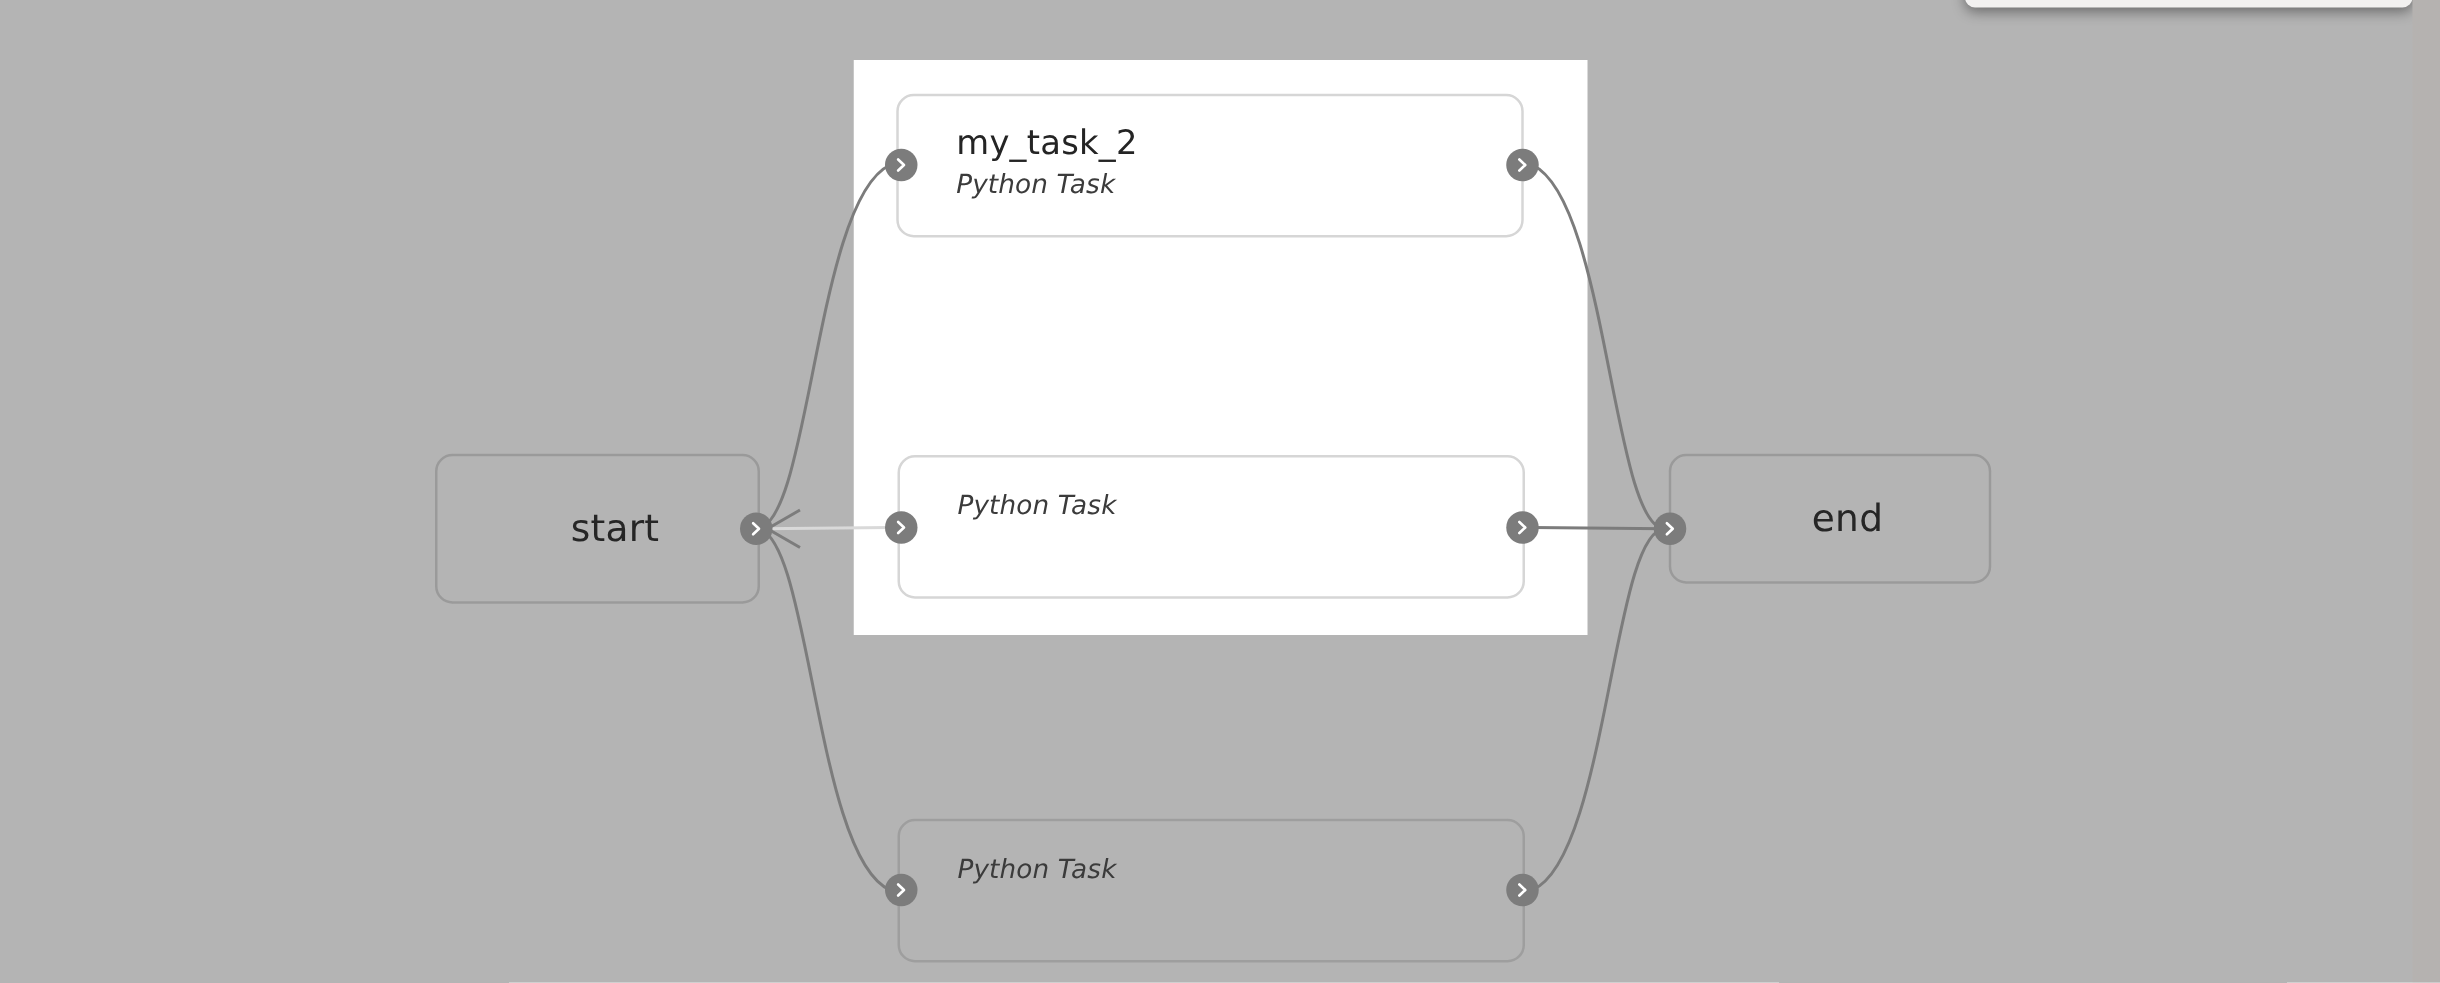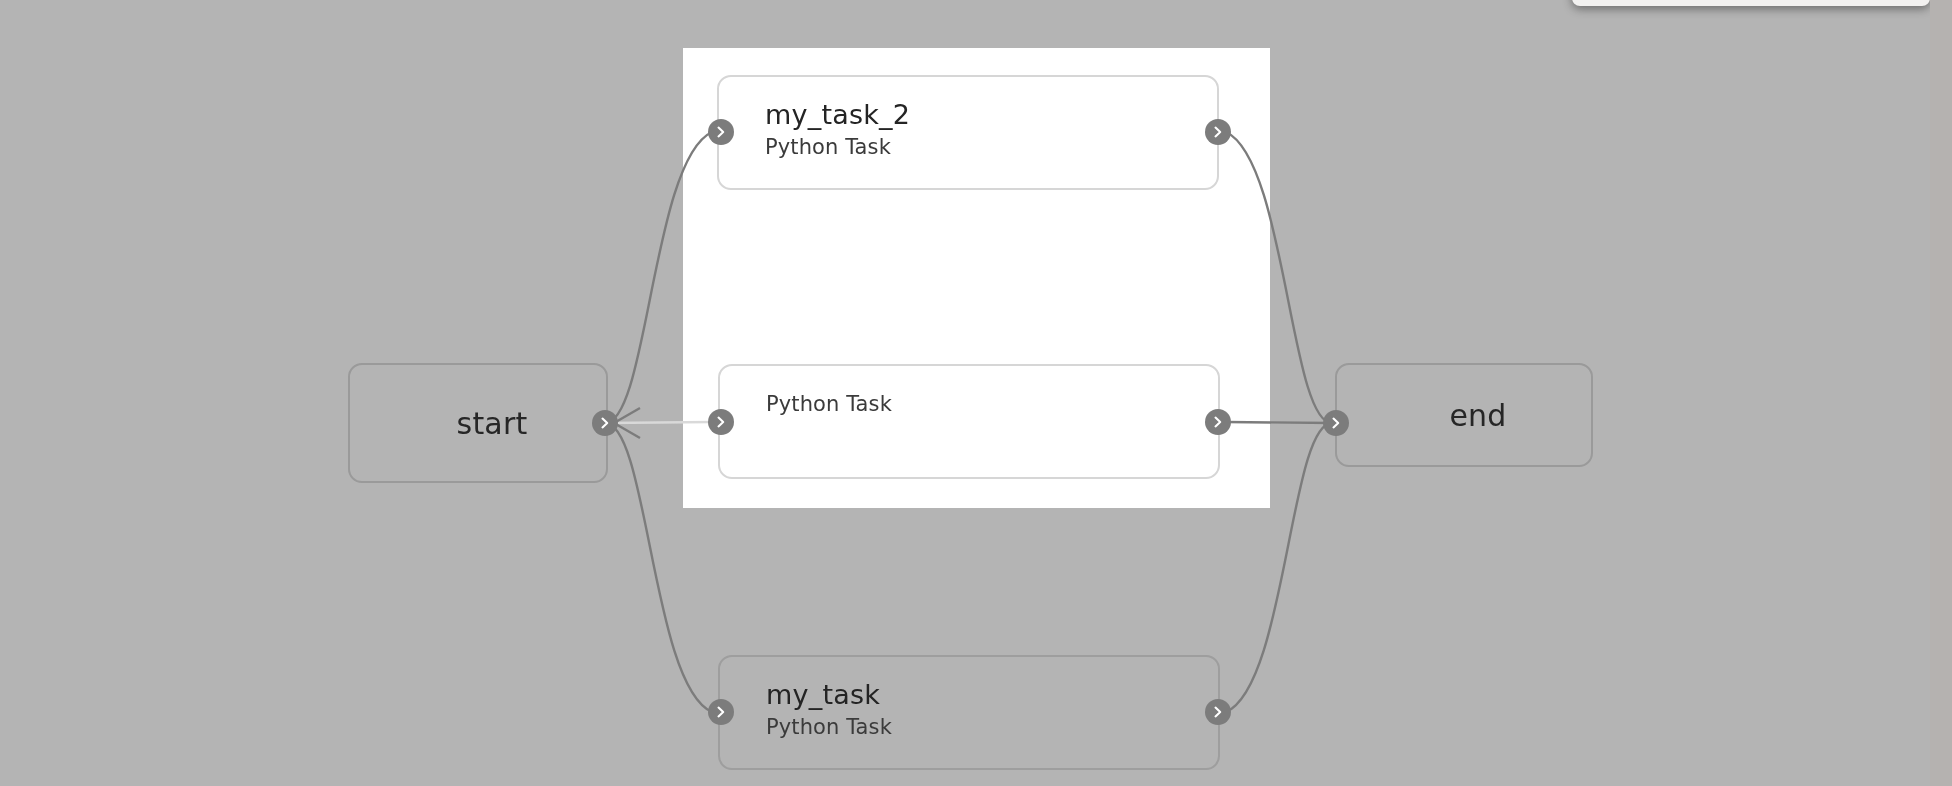--- a/index.html
+++ b/index.html
@@ -93,20 +93,21 @@
     color: #242424;
     line-height: 1.18;
     letter-spacing: 0.2px;
   }
   .node .task-subtitle {
     font-size: 21px;
     color: #3b3b3b;
     line-height: 1.3;
     margin-top: 3px;
     letter-spacing: 0.1px;
+    font-style: italic;
   }
 
   
   .handle {
     position: absolute;
     width: 26px;
     height: 26px;
     margin-left: -13px;
     margin-top: -13px;
     border-radius: 50%;
@@ -143,21 +144,20 @@
         <span class="terminal-label">start</span>
       </div>
       <div class="node task" style="left: 717px; top: 75px; width: 502px; height: 115px;">
         <div class="task-title">my_task_2</div>
         <div class="task-subtitle">Python Task</div>
       </div>
       <div class="node task" style="left: 718px; top: 364px; width: 502px; height: 115px;">
         <div class="task-subtitle">Python Task</div>
       </div>
       <div class="node task dimmed" style="left: 718px; top: 655px; width: 502px; height: 115px;">
-        <div class="task-title">my_task</div>
         <div class="task-subtitle">Python Task</div>
       </div>
       <div class="node terminal dimmed" style="left: 1335px; top: 363px; width: 258px; height: 104px;">
         <span class="terminal-label">end</span>
       </div>
     </div>
   <div id="handle-layer">
       <div class="handle" style="left: 605px; top: 423px; background: rgb(124, 124, 124);">
         <svg width="14" height="14" viewBox="0 0 14 14">
           <path d="M 4.5 2.6 L 9.2 7 L 4.5 11.4" fill="none" stroke="#ffffff" stroke-width="2.1" stroke-linecap="round" stroke-linejoin="round"></path>

